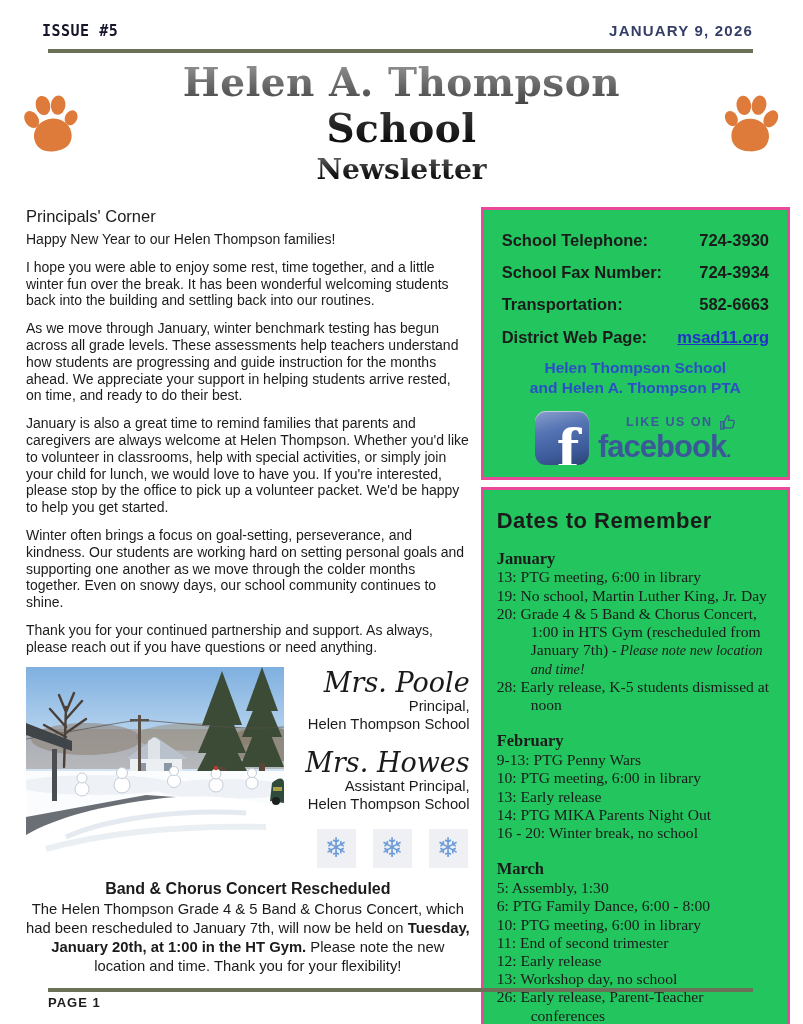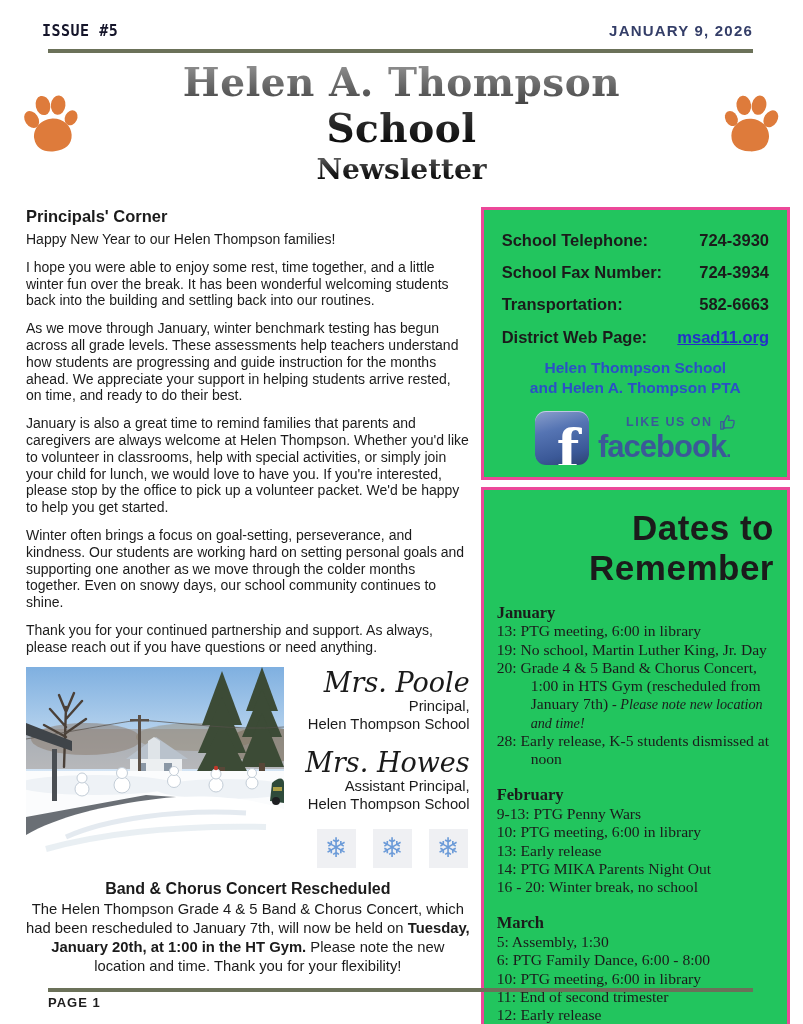--- a/index.html
+++ b/index.html
@@ -35,21 +35,21 @@
     font-family:"DejaVu Serif", serif; font-weight:900; font-size:28px; margin-top:2px;
     color:#111;
     background:linear-gradient(#6e6e6e 0%, #1a1a1a 60%, #000 100%);
     -webkit-background-clip:text; background-clip:text; -webkit-text-fill-color:transparent;
   }
   
   .main { display:flex; gap:11px; padding:21px 13px 0 26px; align-items:flex-start; }
   .left-col { width:446px; }
   .right-col { width:311px; display:flex; flex-direction:column; }
   
-  .pc-heading { font-size:16.5px; font-weight:bold; margin-bottom:5px; }
+  .pc-heading { font-size:16.5px; font-weight:normal; margin-bottom:5px; }
   .para { font-size:14px; line-height:1.2; margin-bottom:11px; }
   .photo-row { display:flex; gap:9px; margin-top:2px; }
   .photo-svg { width:258px; height:188px; display:block; }
   .sig-col { flex:1; text-align:right; padding-top:2px; }
   .sig-name { font-family:"DejaVu Serif", serif; font-style:italic; font-size:27px; color:#1a1a1a; line-height:1.05; }
   .sig-role { font-size:14.8px; line-height:1.22; }
   .sig-org  { font-size:14.8px; line-height:1.22; }
   .sig-block { margin-bottom:16px; }
   .flake-row { display:flex; justify-content:flex-end; gap:17px; margin-top:6px; padding-right:2px; }
   .flake-tile {
@@ -72,21 +72,21 @@
     background:linear-gradient(165deg,#8ba0cc 0%, #5574b3 35%, #3b5998 75%, #2d4373 100%);
     box-shadow:inset 0 1px 0 rgba(255,255,255,.5);
   }
   .fb-f { position:absolute; right:10px; bottom:-14px; color:#fff; font-family:"DejaVu Serif", serif; font-weight:bold; font-size:52px; }
   .fb-right { display:flex; flex-direction:column; align-items:flex-start; }
   .fb-like-row { display:flex; align-items:center; gap:6px; margin-left:28px; }
   .fb-like { color:var(--fb-blue,#3b5998); font-weight:bold; font-size:12.5px; letter-spacing:1.5px; }
   .fb-word { color:var(--fb-blue,#3b5998); font-weight:bold; font-size:31px; letter-spacing:-1px; line-height:1; margin-top:1px; }
   .fb-period { font-size:18px; }
   .dates-box { margin-top:7px; padding:10px 13px 12px 13px; min-height:542px; }
-  .dates-heading { text-align:right; font-size:35px; font-weight:bold; letter-spacing:.5px; margin:8px 0 15px 0; }
+  .dates-heading { text-align:left; font-size:22px; font-weight:bold; letter-spacing:.5px; margin:8px 0 15px 0; }
   .month { margin-bottom:17px; font-family:"Liberation Serif", serif; }
   .month-name { font-weight:bold; font-size:16.5px; line-height:1.2; }
   .date-item { font-size:15.6px; line-height:1.17; padding-left:34px; text-indent:-34px; }
   .date-note { font-style:italic; font-size:14.2px; }
   
   .footer { position:absolute; left:48px; right:50px; bottom:14px; }
   .footer-rule { height:4px; background:var(--rule-green,#6b7159); }
   .page-num { text-align:left; font-weight:bold; font-size:13px; letter-spacing:1px; color:#1d1d1d; margin-top:3px; }
 </style>
 </head>

